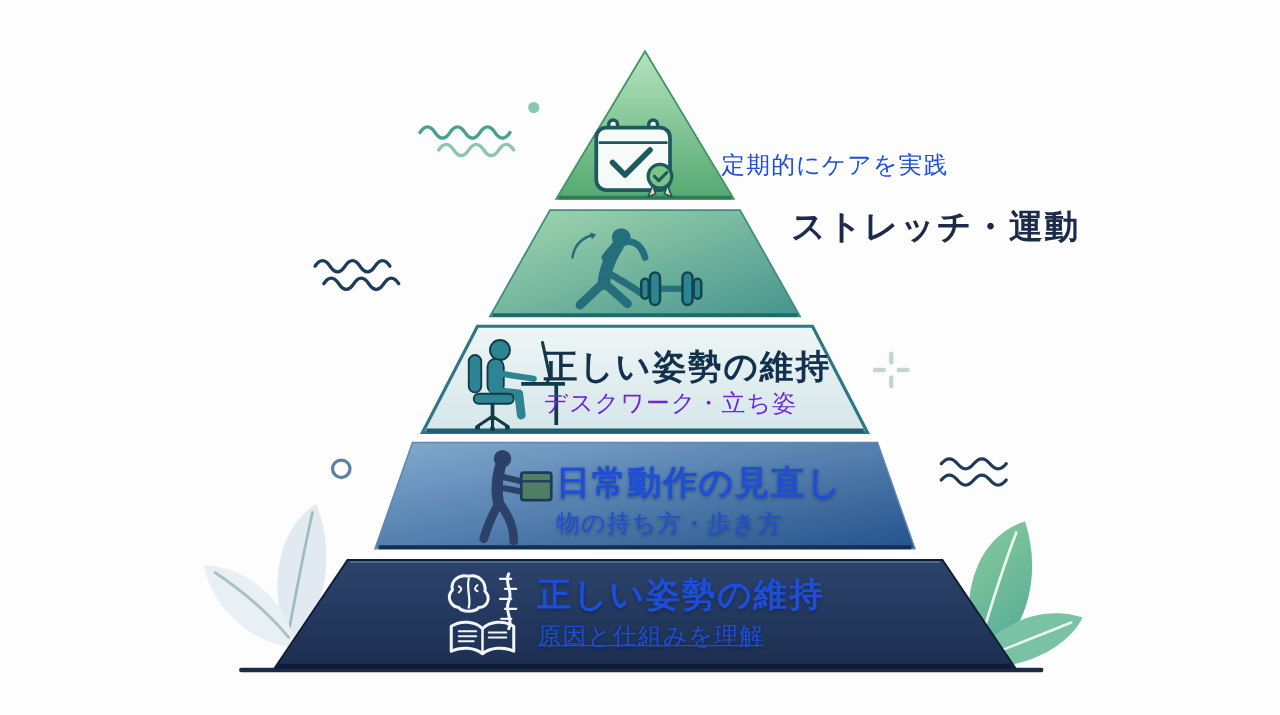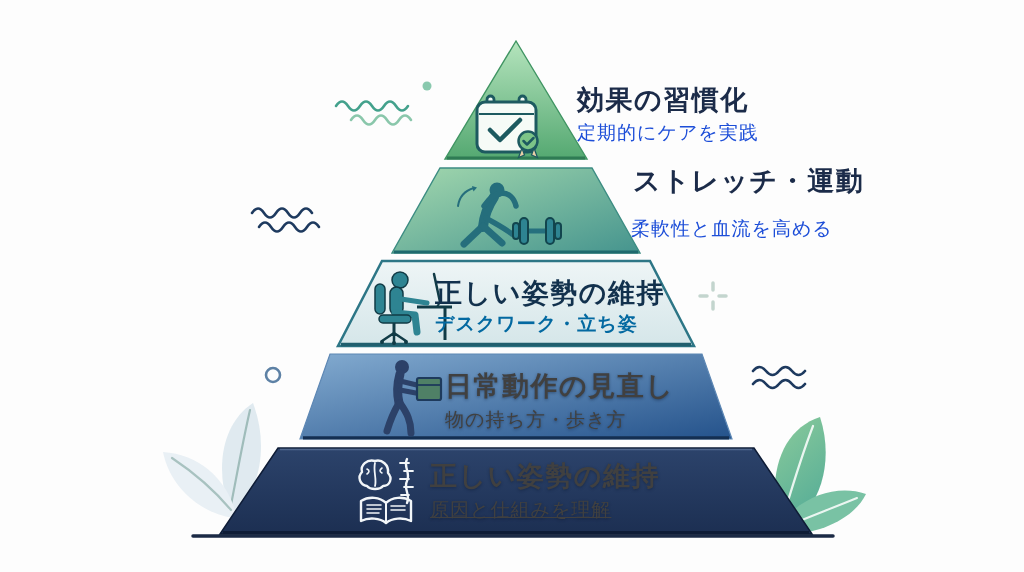--- a/index.html
+++ b/index.html
@@ -10,23 +10,23 @@
   .canvas svg{position:absolute;left:0;top:0;}
   .lvl-title{
     position:absolute;font-weight:700;font-size:27px;letter-spacing:1.5px;
     color:#1b2b49;white-space:nowrap;line-height:1;
   }
   .lvl-sub{
     position:absolute;font-size:19px;letter-spacing:1px;color:#1d4ed8;
     white-space:nowrap;line-height:1;
   }
   .inside{}
-  .light{color:#404040;text-shadow:0 1px 3px rgba(10,25,50,.45);}
+  .light{color:#1d4ed8;text-shadow:0 1px 3px rgba(10,25,50,.45);}
   .t3{color:#12314d;}
-  .s3{color:#0369a1;font-weight:bold;}
+  .s3{color:#6d28d9;}
 </style>
 </head>
 <body>
 
 <div class="canvas">
 
 <svg width="1024" height="572" viewBox="0 0 1024 572">
   <defs>
     <linearGradient id="gradL1" x1="0" y1="0" x2="0" y2="1">
       <stop offset="0" stop-color="#b5e4bd"></stop>
@@ -178,25 +178,23 @@
     <path d="M12,10 q4,2 0,5 M27,9 q-4,3 0,5" stroke-width="1.6"></path>
     <path d="M52,0 C48,8 56,14 52,22 C48,30 56,36 52,44" stroke-width="2.4"></path>
     <path d="M45,4 h9 M49,12 h9 M45,20 h9 M49,28 h9 M46,36 h8" stroke-width="1.8"></path>
     <path d="M6,42 C14,37 25,38 31,44 C37,38 48,37 56,42 L56,62 C48,58 37,59 31,64 C25,59 14,58 6,62 Z" stroke-width="2.4"></path>
     <line x1="31" y1="44" x2="31" y2="64" stroke-width="2"></line>
     <path d="M12,46 h14 M12,50 h14 M12,54 h12" stroke-width="1.6"></path>
     <path d="M36,47 h14 M36,51 h14" stroke-width="1.6"></path>
   </g>
 </svg>
 
-<div class="lvl-title" style="left:577px;top:87px;">効果の習慣化</div>
 <div class="lvl-sub" style="left:577px;top:123px;">定期的にケアを実践</div>
 
 <div class="lvl-title" style="left:633px;top:168px;">ストレッチ・運動</div>
-<div class="lvl-sub" style="left:631px;top:219px;">柔軟性と血流を高める</div>
 
 <div class="lvl-title inside t3" style="left:435px;top:280px;width:230px;">正しい姿勢の維持</div>
 <div class="lvl-sub inside s3" style="left:435px;top:314px;width:230px;">デスクワーク・立ち姿</div>
 
 <div class="lvl-title inside light" style="left:445px;top:373px;width:230px;">日常動作の見直し</div>
 <div class="lvl-sub inside light" style="left:445px;top:410px;width:230px;">物の持ち方・歩き方</div>
 
 <div class="lvl-title inside light" style="left:430px;top:463px;width:230px;">正しい姿勢の維持</div>
 <div class="lvl-sub inside light" style="left:430px;top:500px;width:230px;text-decoration:underline;">原因と仕組みを理解</div>
 

